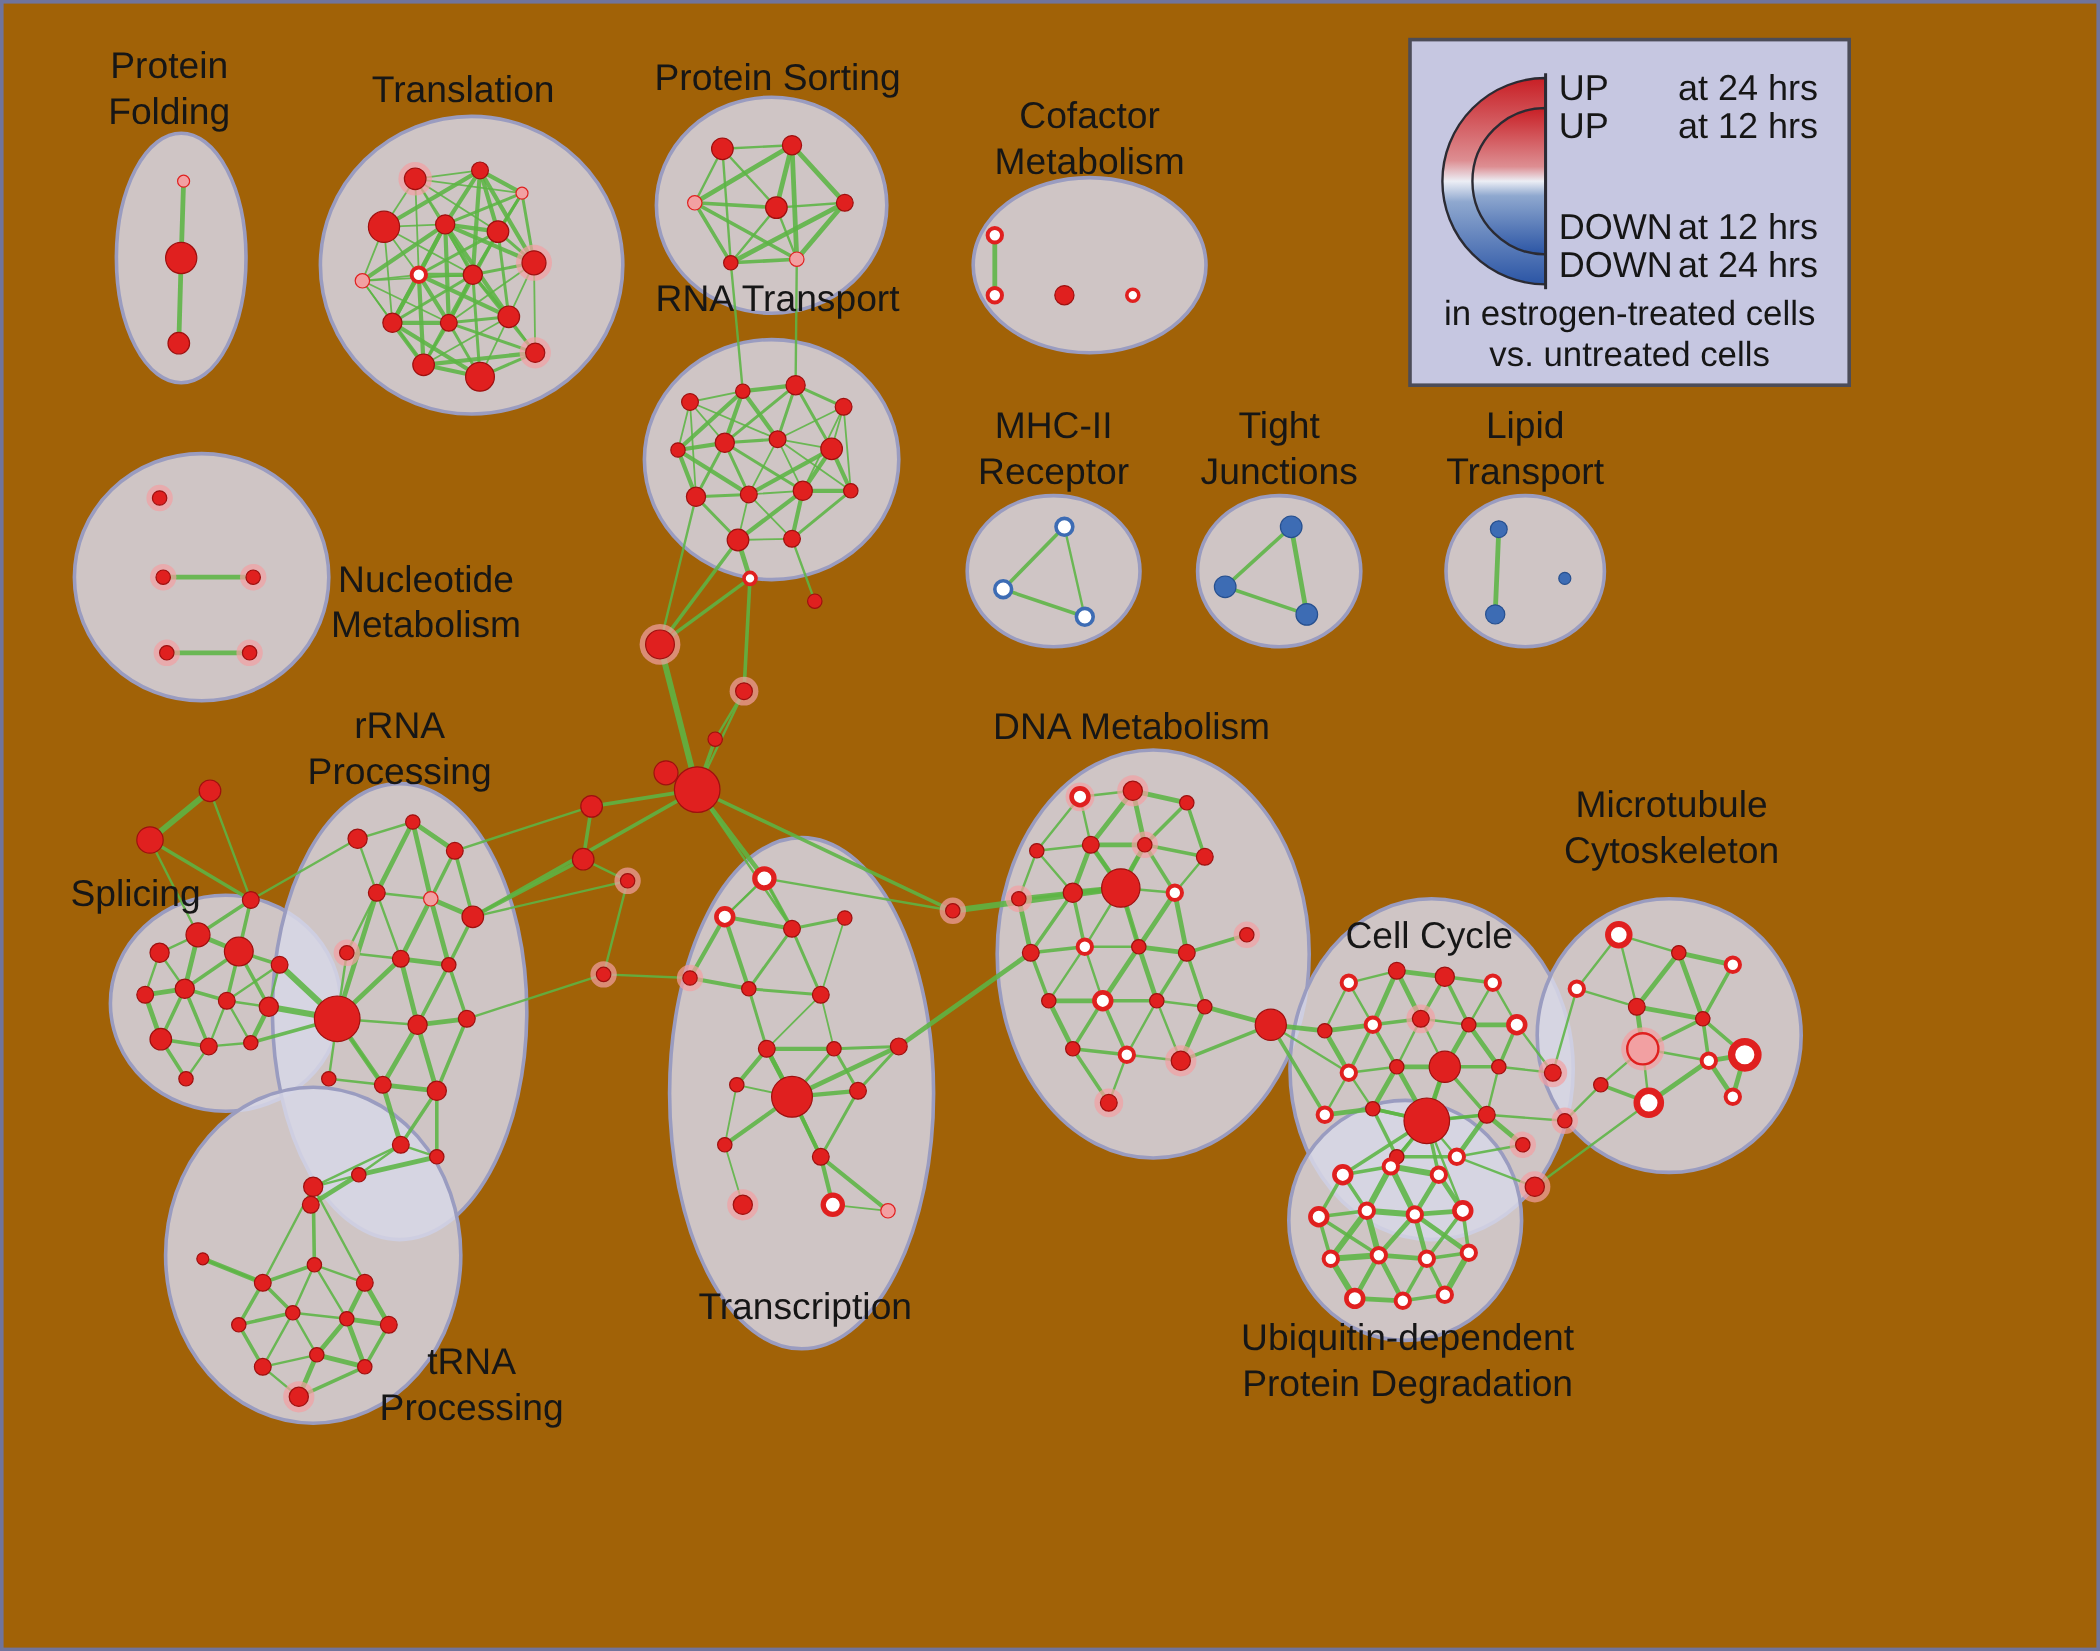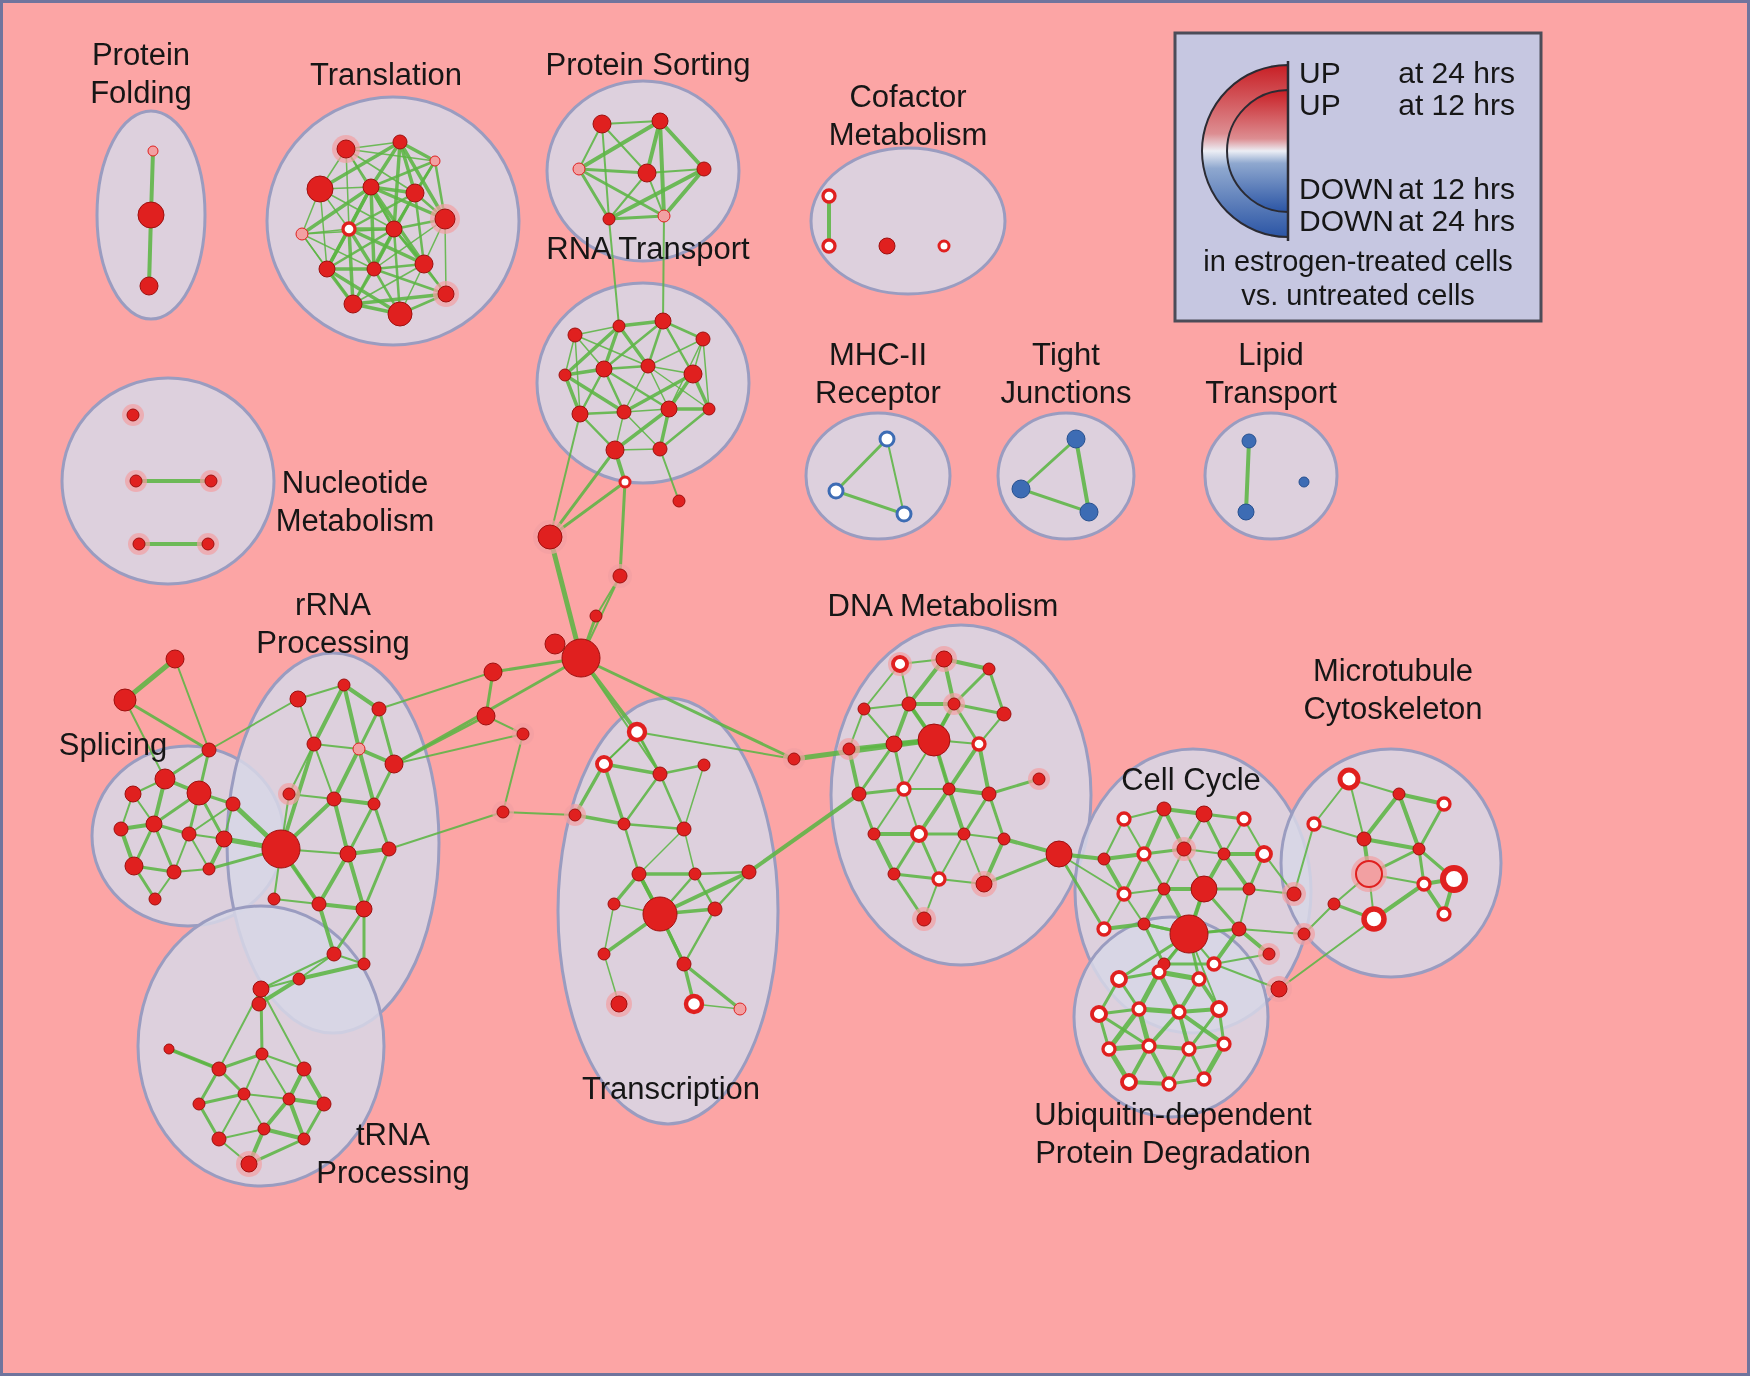--- a/index.html
+++ b/index.html
@@ -1,17 +1,17 @@
 <!DOCTYPE html>
 <html><head>
 <meta charset="utf-8">
 <style>
   html,body{margin:0;padding:0;background:#9a9cb8;font-family:"Liberation Sans",sans-serif;}
   .figure{position:relative;width:1750px;height:1376px;box-sizing:border-box;
-          background:#fca5a5;border:3px solid #70749d;overflow:hidden;}
+          background:#a16207;border:3px solid #70749d;overflow:hidden;}
   svg{position:absolute;left:0;top:0;}
   .cluster-label{font-family:"Liberation Sans",sans-serif;font-size:31px;fill:#161616;}
   .legend-text{font-family:"Liberation Sans",sans-serif;font-size:30px;fill:#161616;}
   .legend-caption{font-family:"Liberation Sans",sans-serif;font-size:29px;fill:#161616;}
 </style>
 </head>
 <body>
 
 <div class="figure">
   <svg id="net-svg" width="1750" height="1376" viewBox="0 0 1750 1376">

